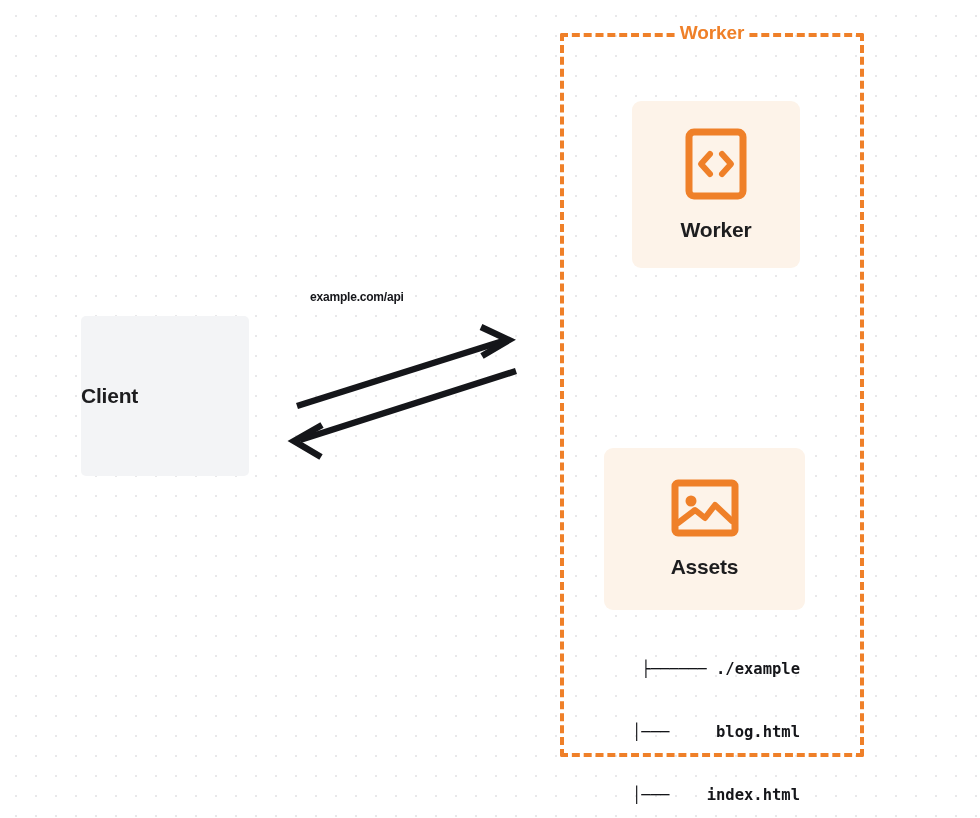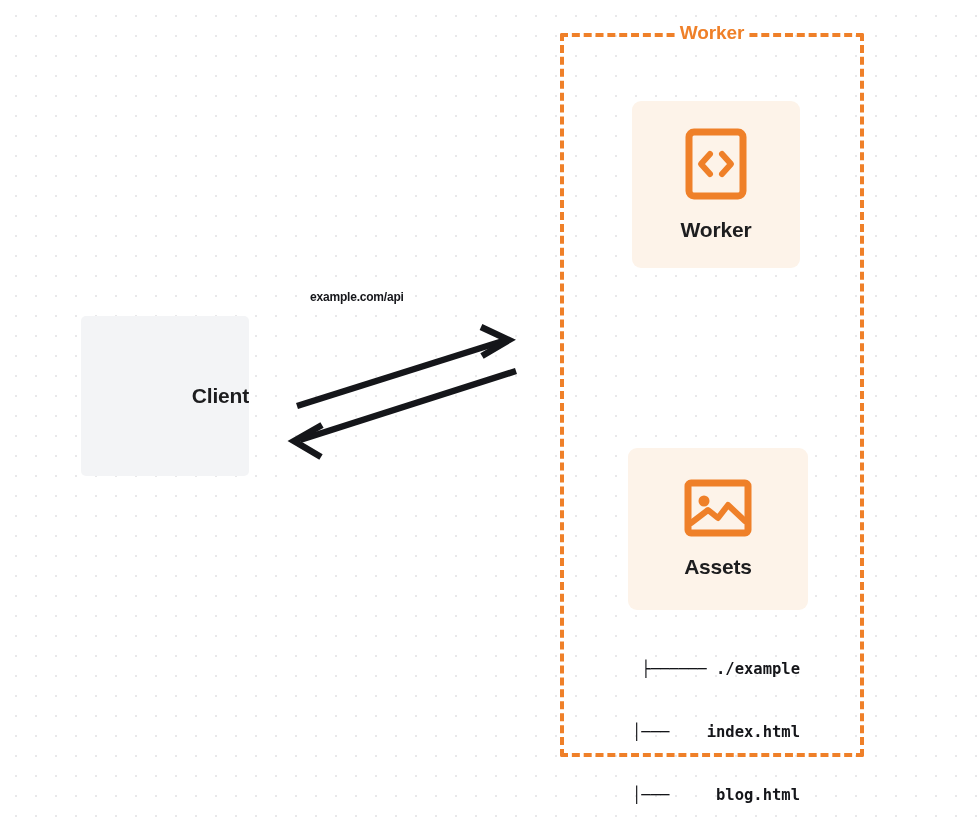--- a/index.html
+++ b/index.html
@@ -24,21 +24,21 @@
   #client-node {
     position: absolute;
     left: 81px;
     top: 316px;
     width: 168px;
     height: 160px;
     background: #f3f4f6;
     border-radius: 5px;
     display: flex;
     align-items: center;
-    justify-content: flex-end;
+    justify-content: flex-start;
   }
   #client-node .node-title {
     font-size: 21px;
     font-weight: bold;
     color: #1d1d1f;
     letter-spacing: -0.2px;
   }
 
   
   #project-container {
@@ -79,23 +79,23 @@
     align-items: center;
     justify-content: center;
   }
   #worker-card {
     left: 632px;
     top: 101px;
     width: 168px;
     height: 167px;
   }
   #assets-card {
-    left: 628px;
+    left: 604px;
     top: 448px;
-    width: 180px;
+    width: 201px;
     height: 162px;
   }
   .card .card-icon {
     display: block;
     margin-bottom: 14px;
   }
   .card .card-title {
     font-size: 21px;
     font-weight: bold;
     color: #1d1d1f;
@@ -186,18 +186,18 @@
         <rect x="4" y="4" width="60" height="50" rx="3" ry="3" fill="none" stroke="#ef8029" stroke-width="7"></rect>
         <circle cx="20" cy="22" r="5.5" fill="#ef8029"></circle>
         <polyline points="7,44 24,31 34,39 44,26 61,42" fill="none" stroke="#ef8029" stroke-width="6" stroke-linecap="round" stroke-linejoin="round"></polyline>
       </svg>
     </span>
     <span class="card-title">Assets</span>
   </div>
 
   <div id="file-tree">
     <span class="tree-row">├────── ./example</span>
+    <span class="tree-row">│───     blog.html</span>
     <span class="tree-row">│───    index.html</span>
-    <span class="tree-row">│───     blog.html</span>
     
   </div>
 
 </div>
 
 </body></html>

